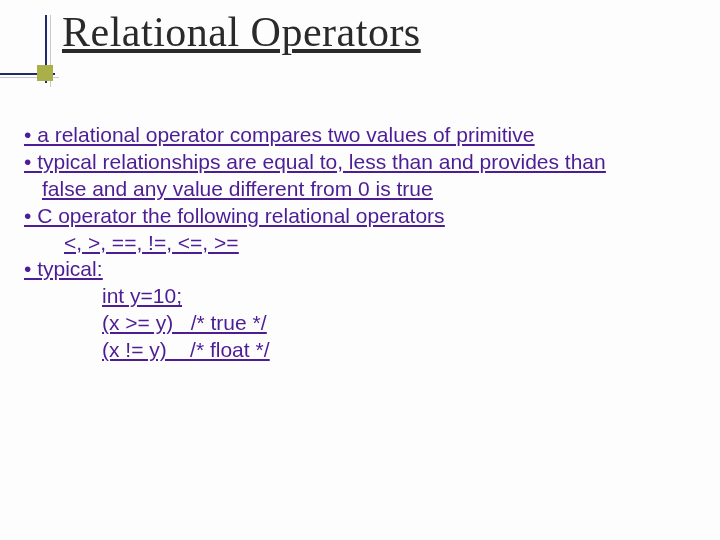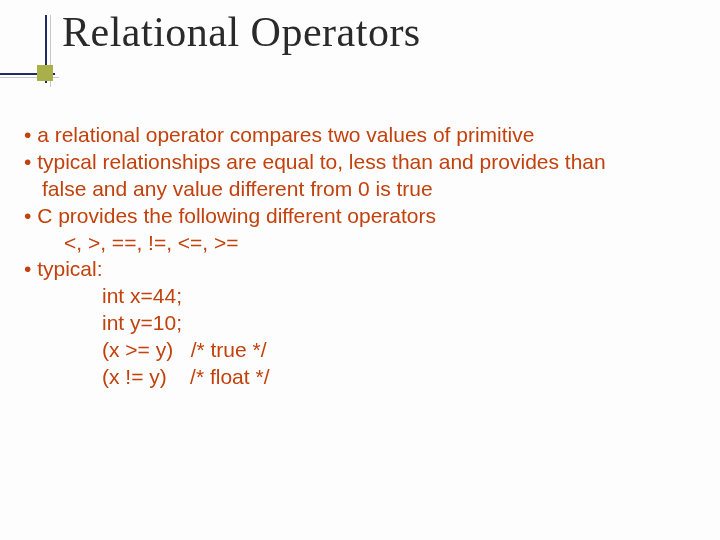--- a/index.html
+++ b/index.html
@@ -1,15 +1,15 @@
 <!DOCTYPE html>
 <html><head>
 <meta charset="utf-8">
 <style>
-  * { margin: 0; padding: 0; box-sizing: border-box; }
+  * { margin: 0; padding: 0; box-sizing: border-box; text-decoration: underline; }
   html, body { width: 720px; height: 540px; background: #fdfdfd; font-family: Arial, Helvetica, sans-serif; }
   .slide { position: relative; width: 720px; height: 540px; }
   .corner-deco {
     position: absolute;
     top: 15px; left: 0;
     width: 60px; height: 60px;
     pointer-events: none;
   }
   .corner-deco .hline { position: absolute; left: 0; top: 58px; width: 55px; height: 2px; background: #1e2a6a; }
   .corner-deco .hline2 { position: absolute; left: 0; top: 62px; width: 59px; height: 1px; background: #c8c8c8; }
@@ -21,21 +21,21 @@
     left: 62px; top: 8px;
     font-family: "Times New Roman", Times, serif;
     font-size: 42px;
     color: #2a2a2a;
     letter-spacing: 0.5px;
   }
   .body {
     position: absolute;
     left: 24px; top: 122px; right: 18px;
     font-size: 21px;
-    color: #c2410c;
+    color: #4c1d95;
     line-height: 1.28;
   }
   .bullet-line { white-space: pre; }
   .indent1 { padding-left: 18px; }
   .indent3 { padding-left: 40px; }
   .code-row { white-space: pre; padding-left: 78px; font-size: 21px; }
 </style>
 </head>
 <body>
 
@@ -48,22 +48,21 @@
     <div class="hline"></div>
     <div class="sq"></div>
   </div>
 
   <div class="title">Relational Operators</div>
 
   <div class="body">
     <div class="bullet-line">• a relational operator compares two values of primitive</div>
     <div class="bullet-line">• typical relationships are equal to, less than and provides than</div>
     <div class="bullet-line indent1">false and any value different from 0 is true</div>
-    <div class="bullet-line">• C provides the following different operators</div>
+    <div class="bullet-line">• C operator the following relational operators</div>
     <div class="bullet-line indent3">&lt;, &gt;, ==, !=, &lt;=, &gt;=</div>
     <div class="bullet-line">• typical:</div>
-    <div class="code-row">int x=44;</div>
     <div class="code-row">int y=10;</div>
     <div class="code-row">(x &gt;= y)   /* true */</div>
     <div class="code-row">(x != y)    /* float */</div>
   </div>
 
 </div>
 
 </body></html>

